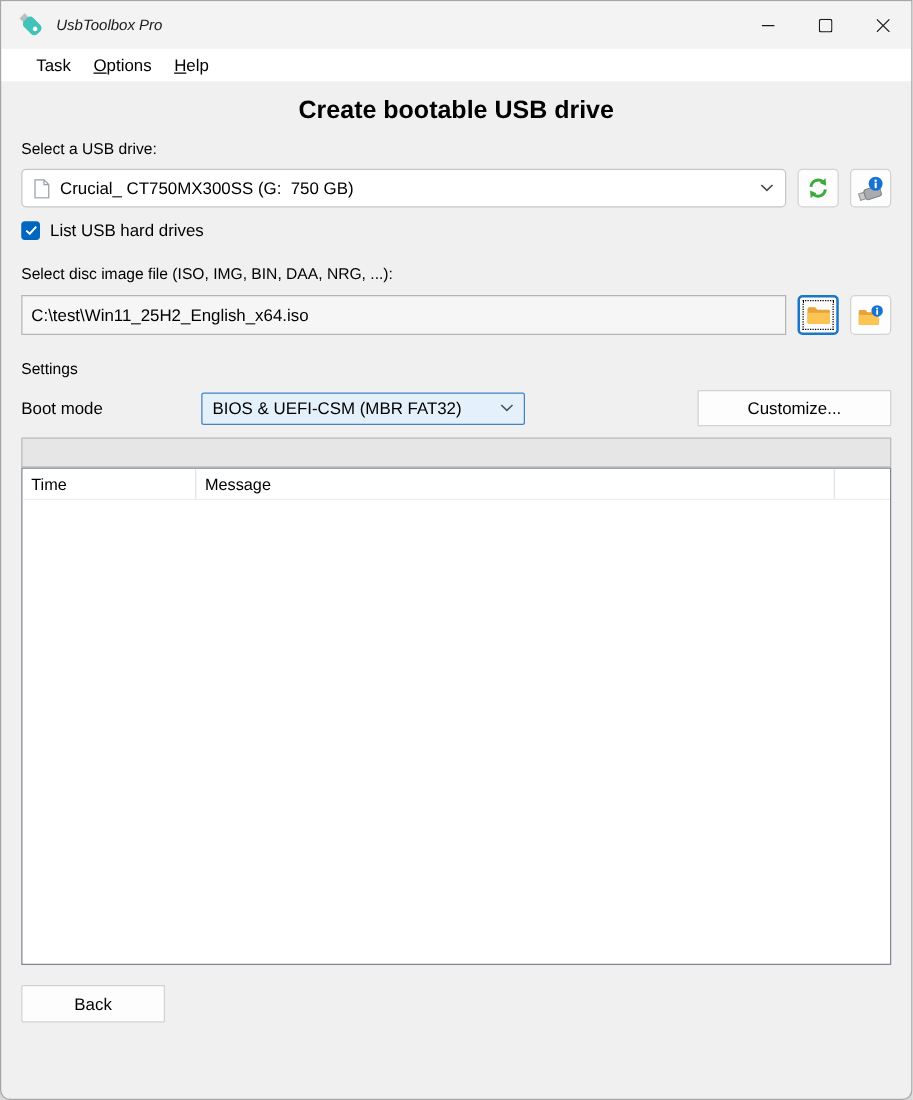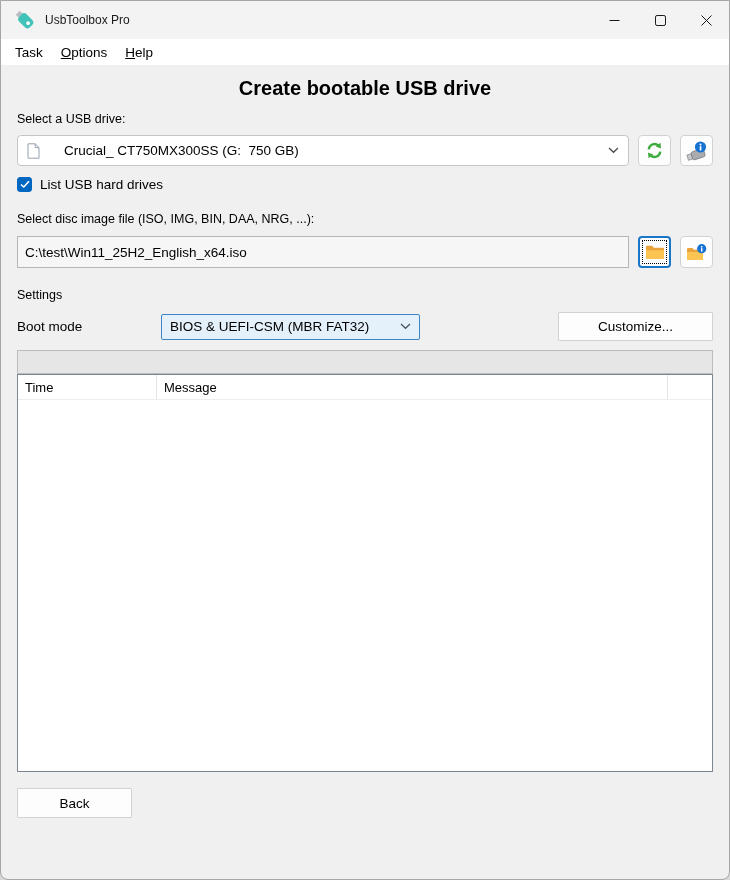--- a/index.html
+++ b/index.html
@@ -4,38 +4,38 @@
 <style>
   html,body{margin:0;padding:0;background:#d8d8d8;}
   *{box-sizing:border-box;}
   .window{
     width:730px;height:880px;margin:0 auto;position:relative;
     background:#f0f0f0;border:1px solid #a6a6a6;border-radius:0 0 8px 8px;
     font-family:"Liberation Sans",sans-serif;font-size:13px;color:#000;
     display:flex;flex-direction:column;overflow:hidden;
   }
   
-  .titlebar{height:38px;background:#f3f3f3;display:flex;align-items:center;flex:0 0 auto;}
+  .titlebar{height:38px;background:#f3f3f3;display:flex;align-items:center;flex:0 0 auto;font-style:italic;}
   .app-icon{margin-left:13px;width:22px;height:22px;display:flex;align-items:center;justify-content:center;}
   .title-text{margin-left:9px;font-size:12px;color:#1a1a1a;}
   .win-controls{margin-left:auto;display:flex;height:100%;}
   .win-btn{width:46px;height:100%;display:flex;align-items:center;justify-content:center;cursor:default;}
   
-  .menubar{height:26px;background:#ffffff;display:flex;align-items:center;padding-left:5px;flex:0 0 auto;}
+  .menubar{height:26px;background:#ffffff;display:flex;align-items:center;padding-left:19px;flex:0 0 auto;}
   .menu-item{display:inline-block;padding:3px 9px;font-size:13.5px;}
   .menu-item.accel::first-letter{text-decoration:underline;}
   
   .content{flex:1;padding:0 16px 13px;display:flex;flex-direction:column;}
   .page-title{margin:12px 0;text-align:center;font-size:20px;font-weight:bold;}
   .bold-label{font-weight:normal;font-size:12.5px;line-height:15px;}
   .row{display:flex;align-items:stretch;gap:9px;}
   .row-usb{margin-top:8px;}
   .combobox{
     flex:1;height:31px;background:#fff;border:1px solid #c6c6c6;border-radius:4px;
-    display:flex;align-items:center;padding:0 9px;gap:24px;
+    display:flex;align-items:center;padding:0 9px;gap:8px;
   }
   .combobox-text{white-space:pre;font-size:13.5px;}
   .combobox .chev{margin-left:auto;display:flex;}
   .icon-btn{
     width:33px;height:31px;background:#fdfdfd;border:1px solid #d2d2d2;border-radius:4px;
     display:flex;align-items:center;justify-content:center;flex:0 0 auto;padding:0;
   }
   .checkbox-row{display:flex;align-items:center;gap:8px;margin-top:10px;height:16px;}
   .checkbox{width:15px;height:15px;background:#0067c0;border:1px solid #0067c0;border-radius:3px;
     display:flex;align-items:center;justify-content:center;}

